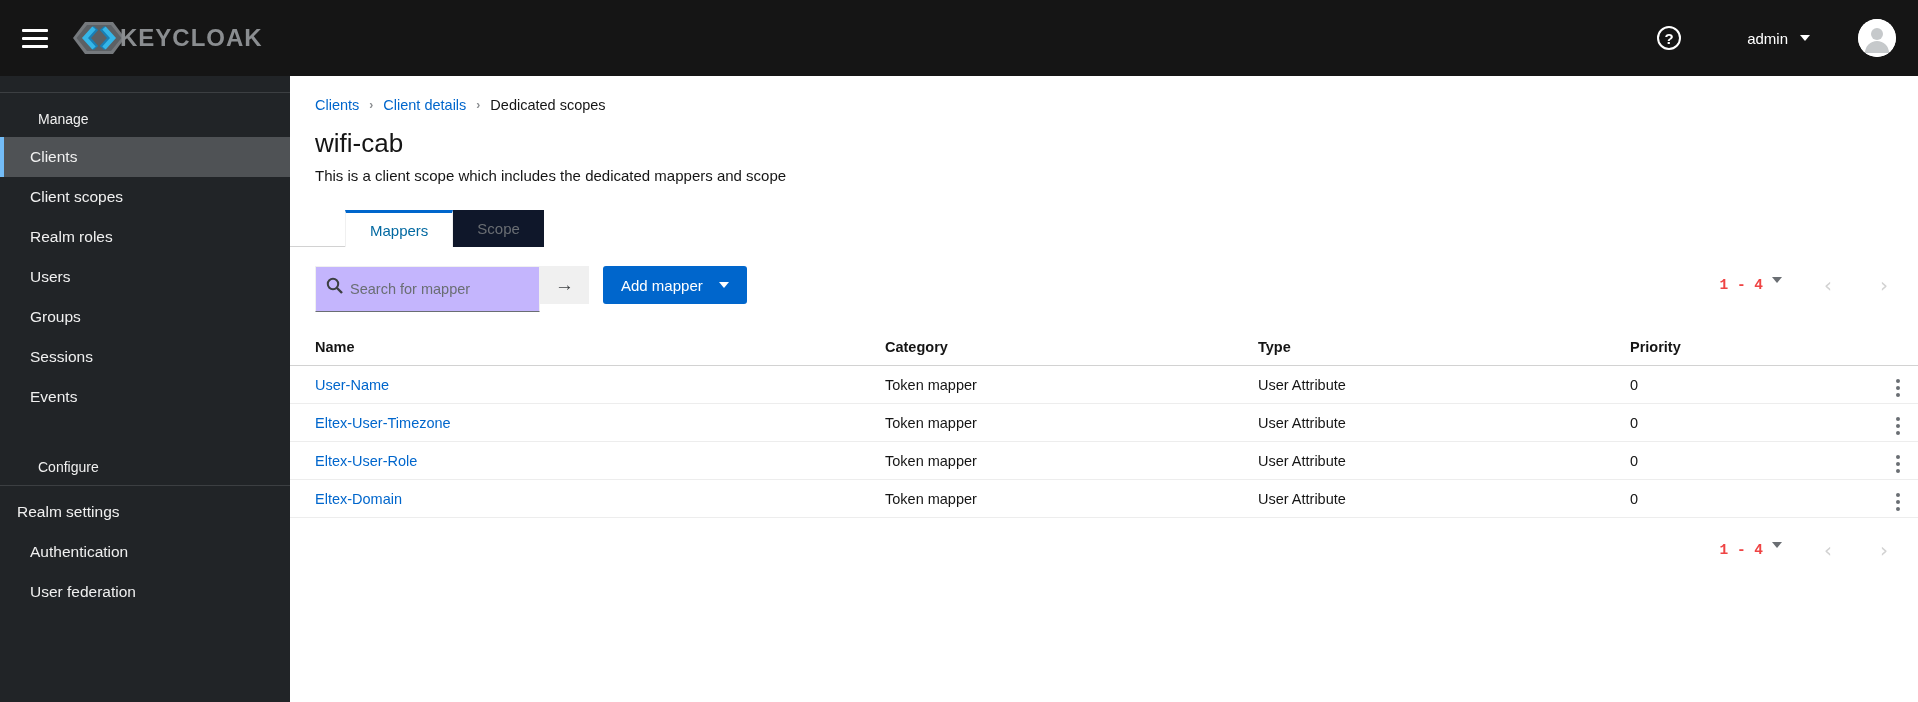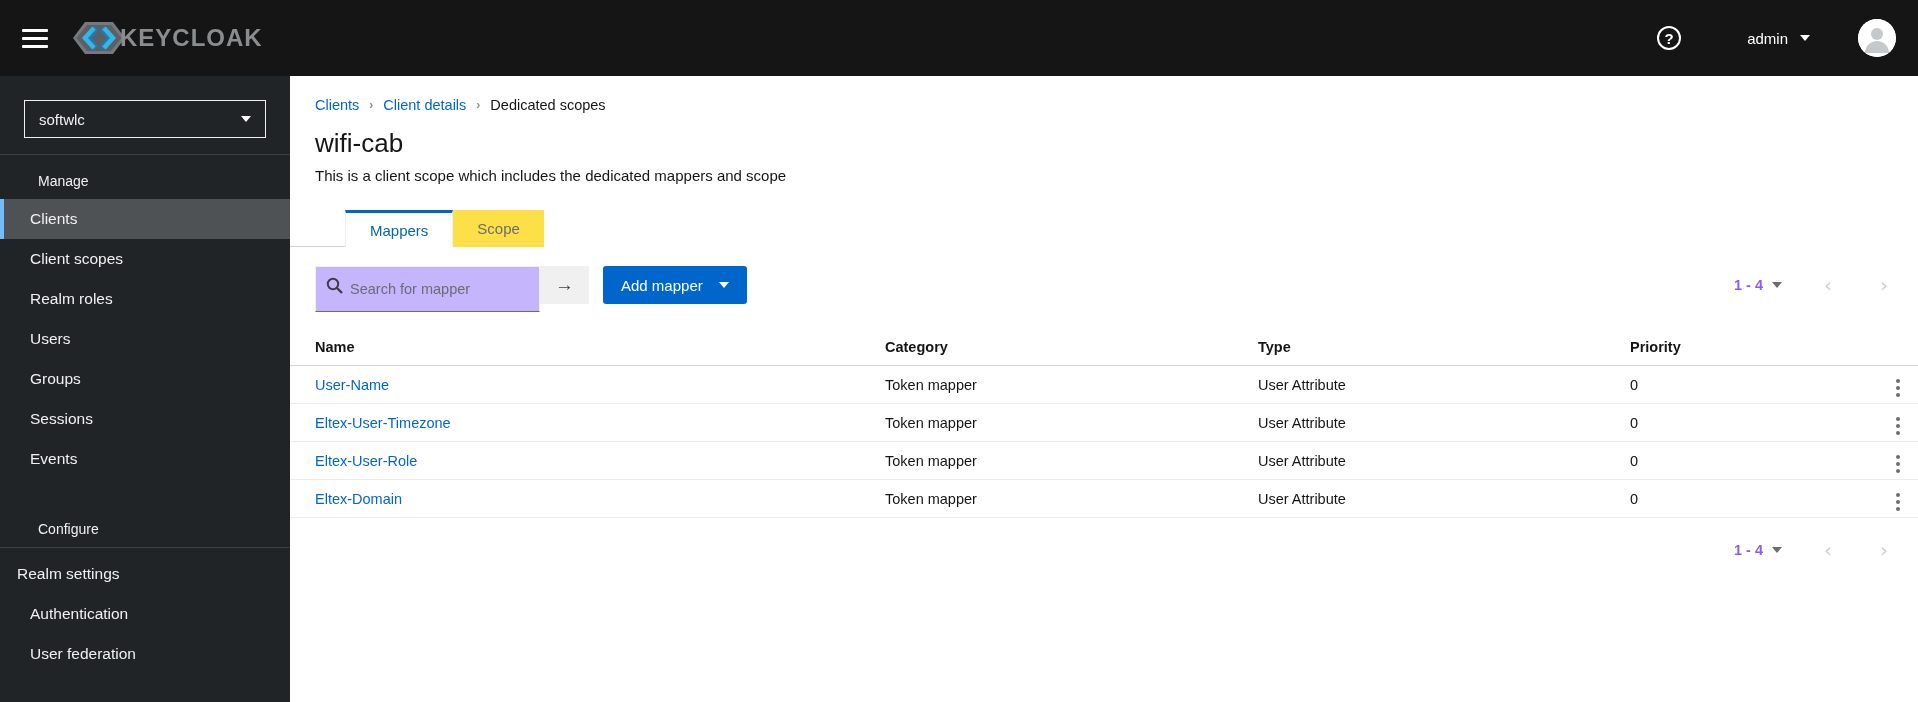--- a/index.html
+++ b/index.html
@@ -44,42 +44,42 @@
   .crumb-sep { color:#8a8d90; font-size:12px; font-weight:bold; }
   .page-title { margin:15px 0 0 25px; font-size:26px; font-weight:400; color:#151515; }
   .page-subtitle { margin:8px 0 0 25px; font-size:15px; color:#151515; }
 
   
   .tabs { margin-top:26px; display:flex; height:37px; }
   .tab-spacer { width:55px; border-bottom:1px solid #d2d2d2; }
   .tab { padding:0 24px; display:flex; align-items:center; font-size:15px; cursor:pointer; }
   .tab.active { background:#ffffff; border-top:3px solid #0066cc; border-left:1px solid #f0f0f0;
                 border-right:1px solid #f0f0f0; color:#0369a1; }
-  .tab.inactive { background:#fde047; color:#6a6e73; }
+  .tab.inactive { background:#0f172a; color:#6a6e73; }
 
   
   .toolbar { display:flex; align-items:center; margin:19px 18px 0 25px; height:38px; }
   .search-group { display:flex; height:38px; }
   .search-box { position:relative; width:225px; height:46px; background:#c4b5fd;
                 border:1px solid #f0f0f0; border-bottom:1px solid #6a6e73; }
   .search-box input { width:100%; height:100%; border:none; outline:none; padding-left:34px;
                       font-size:14.5px; font-family:"Liberation Sans", sans-serif; color:#151515; background:transparent; }
   .search-box input::placeholder { color:#6a6e73; opacity:1; }
   .search-icon { position:absolute; left:10px; top:10px; }
   .arrow-btn { width:49px; height:38px; background:#f0f0f0; border:none; font-size:19px; color:#3c3f42;
                cursor:pointer; display:flex; align-items:center; justify-content:center; }
   .add-btn { margin-left:14px; height:38px; background:#0066cc; color:#ffffff; border:none; border-radius:3px;
              font-size:15px; padding:0 18px; display:flex; align-items:center; cursor:pointer;
              font-family:"Liberation Sans", sans-serif; }
   .add-btn .caret { margin-left:16px; }
 
   
   .pagination { margin-left:auto; display:flex; align-items:center; }
   .pagination.bottom { margin:22px 18px 0 auto; }
-  .page-range { font-size:14.5px; font-weight:bold; color:#8b5cf6; display:flex; align-items:center; cursor:pointer; }
+  .page-range { font-size:14.5px; font-weight:bold; color:#ef4444; display:flex; cursor:pointer;font-family:Liberation Mono, monospace; }
   .page-range .caret { border-top-color:#6a6e73; margin-left:9px; }
   .page-chevron { color:#d2d2d2; font-size:20px; font-family:"DejaVu Sans", sans-serif; line-height:1; }
   .page-chevron.prev { margin-left:42px; }
   .page-chevron.next { margin-left:48px; margin-right:12px; }
 
   
   table.mappers { width:100%; border-collapse:collapse; table-layout:fixed; margin-top:25px; }
   table.mappers col.c-name { width:595px; } table.mappers col.c-cat { width:373px; }
   table.mappers col.c-type { width:372px; } table.mappers col.c-pri { width:248px; }
   table.mappers col.c-act { width:40px; }
@@ -127,24 +127,20 @@
         <circle cx="19" cy="15" r="6" fill="#c6c9cb"></circle>
         <path d="M7 34 a12 12 0 0 1 24 0 z" fill="#c6c9cb"></path>
       </svg>
     </div>
   </div>
 </header>
 
 <div class="layout">
 
   <nav class="sidebar">
-    <div class="realm-selector">
-      <span>softwlc</span>
-      <span class="caret"></span>
-    </div>
     <div class="sidebar-divider"></div>
 
     <div class="nav-group-label">Manage</div>
     <div class="nav-item selected">Clients</div>
     <div class="nav-item">Client scopes</div>
     <div class="nav-item">Realm roles</div>
     <div class="nav-item">Users</div>
     <div class="nav-item">Groups</div>
     <div class="nav-item">Sessions</div>
     <div class="nav-item">Events</div>

